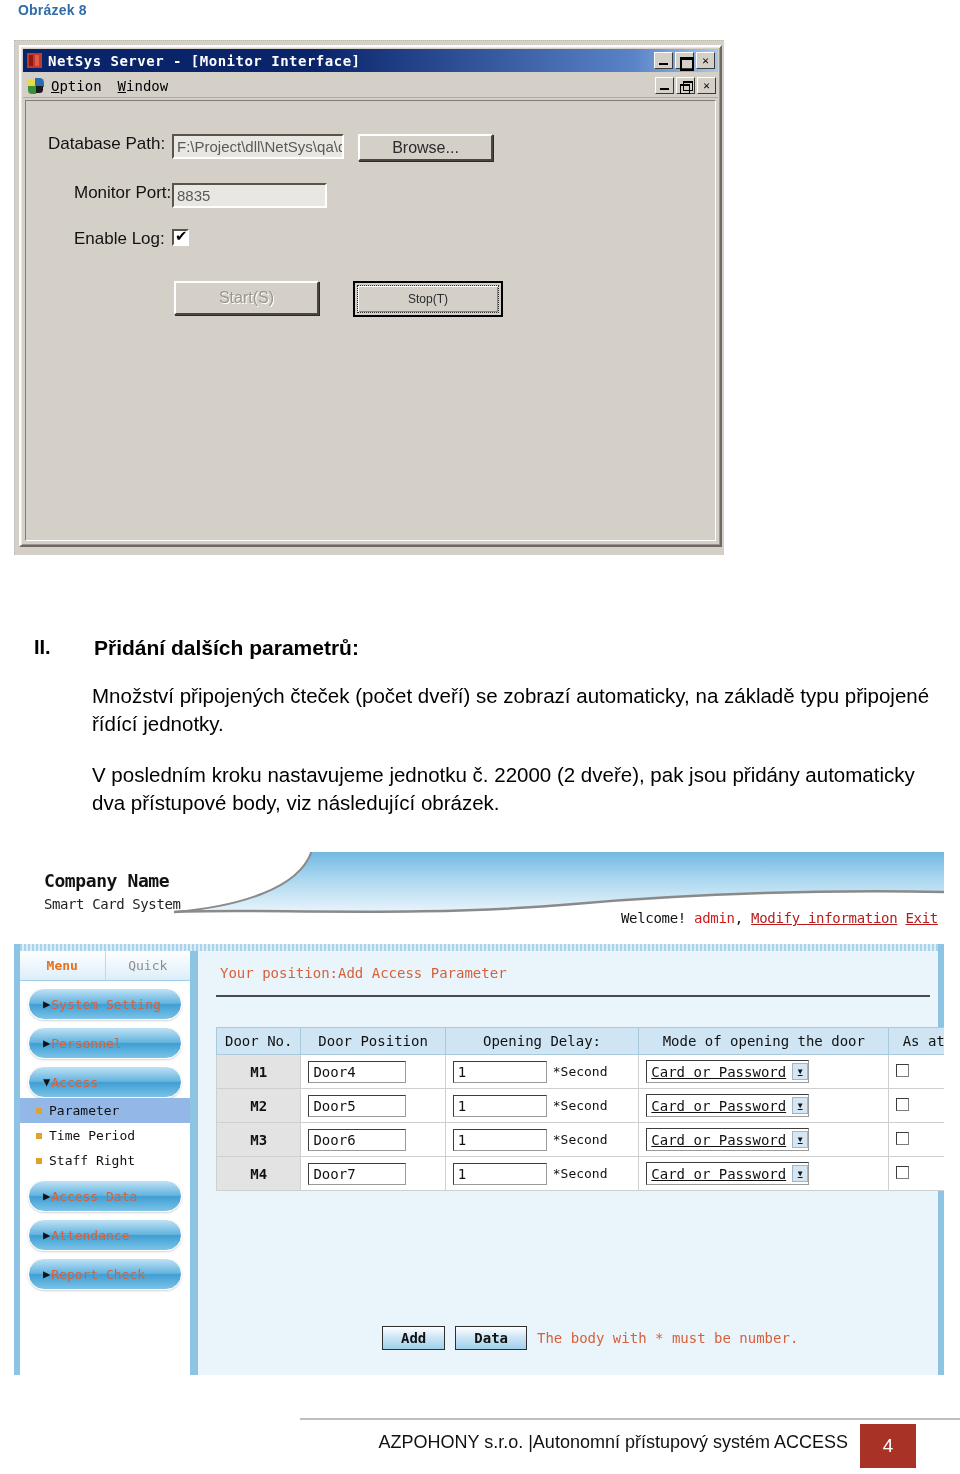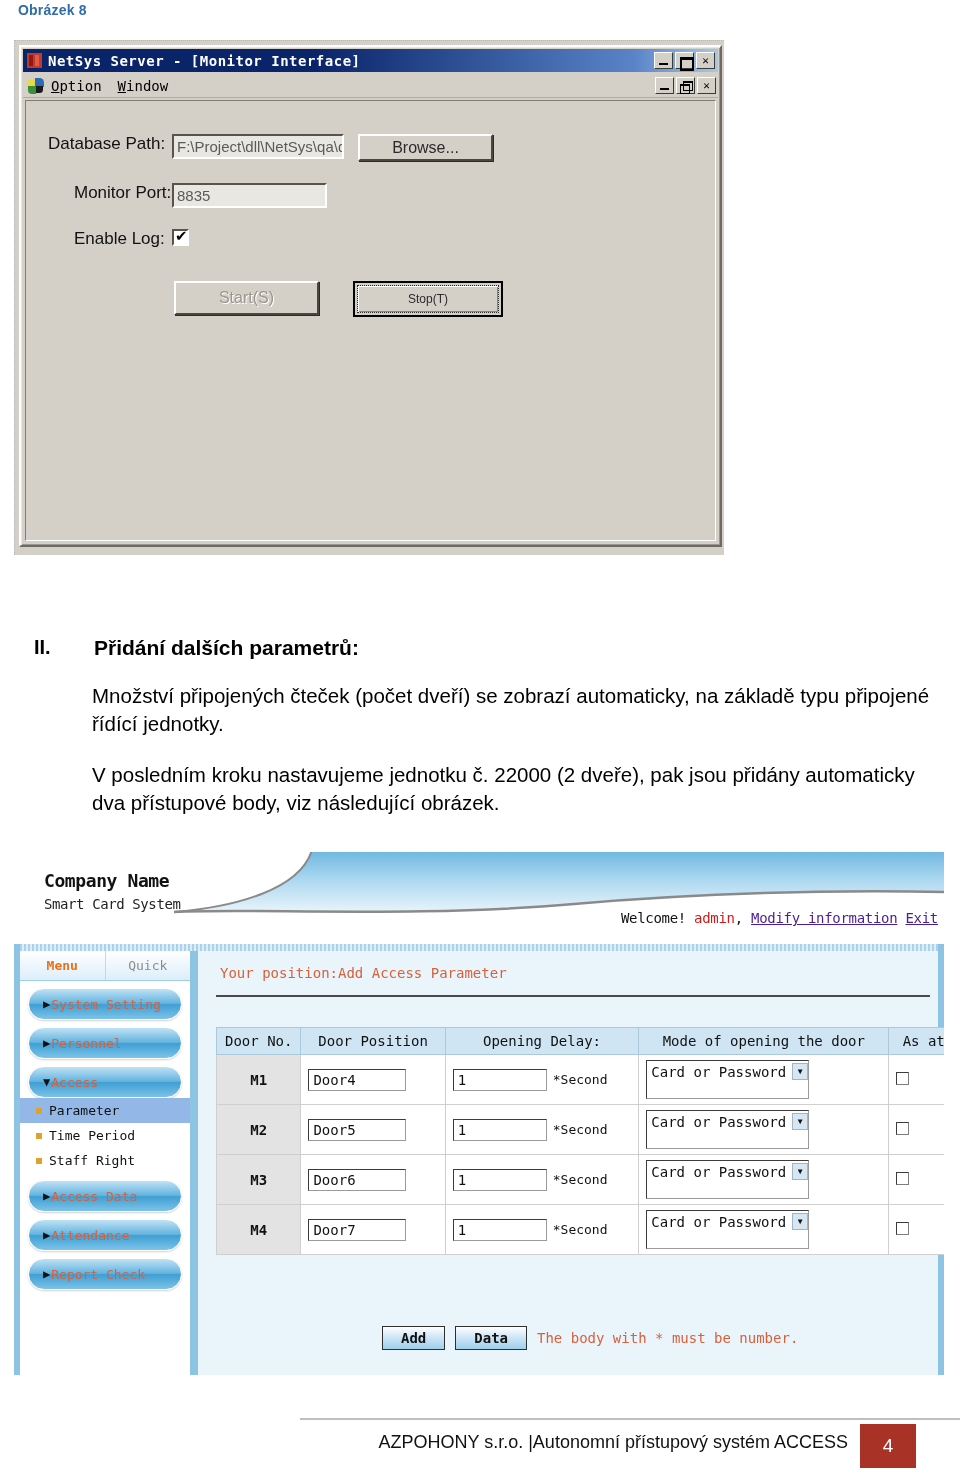--- a/index.html
+++ b/index.html
@@ -155,21 +155,21 @@
     position:absolute; left:30px; top:44px;
     font-family:"DejaVu Sans Mono", monospace; font-size:14px; color:#222;
     letter-spacing:-0.4px;
   }
   .welcome {
     position:absolute; right:6px; top:58px;
     font-family:"DejaVu Sans Mono", monospace; font-size:14px; color:#111;
     white-space:nowrap; letter-spacing:-0.3px;
   }
   .welcome .user { color:#d01b1b; }
-  .welcome a { color:#4c1d95; }
+  .welcome a { color:#b91c1c; }
 
   .web-main {
     position:absolute; left:0; top:92px; width:930px; height:431px;
     background:#eaf4fb;
     border-top: 7px solid #8ec4e3;
     border-left: 6px solid #8ec4e3;
     border-right: 6px solid #8ec4e3;
   }
   .web-main::before{
     content:""; position:absolute; left:0; top:-7px; width:100%; height:7px;
@@ -233,21 +233,21 @@
     padding:2px 4px; font-family:"DejaVu Sans Mono", monospace; font-size:14px; color:#111;
     vertical-align:middle;
   }
   .txtbox.pos { width:98px; }
   .txtbox.delay { width:94px; }
   .sec-note { font-family:"DejaVu Sans Mono", monospace; font-size:13px; color:#111; margin-left:6px; }
   .sel {
     display:inline-flex; align-items:center; background:#fff;
     border:1px solid #9a9a9a; border-top-color:#3c3c3c; border-left-color:#3c3c3c;
     font-family:"DejaVu Sans Mono", monospace; font-size:14px; color:#111;
-    padding:2px 0 18px 4px; white-space:nowrap;
+    padding:2px 0 2px 4px; white-space:nowrap;text-decoration:underline;
   }
   .sel .caret {
     width:16px; height:17px; margin-left:6px;
     background:#d6e6f2; border:1px solid #9fb6c6;
     display:flex; align-items:center; justify-content:center; font-size:8px; color:#111;
   }
   .cellchk {
     display:inline-block; width:13px; height:13px; background:#fff;
     border:1px solid #7d7d7d; border-top-color:#3c3c3c; border-left-color:#3c3c3c;
   }

